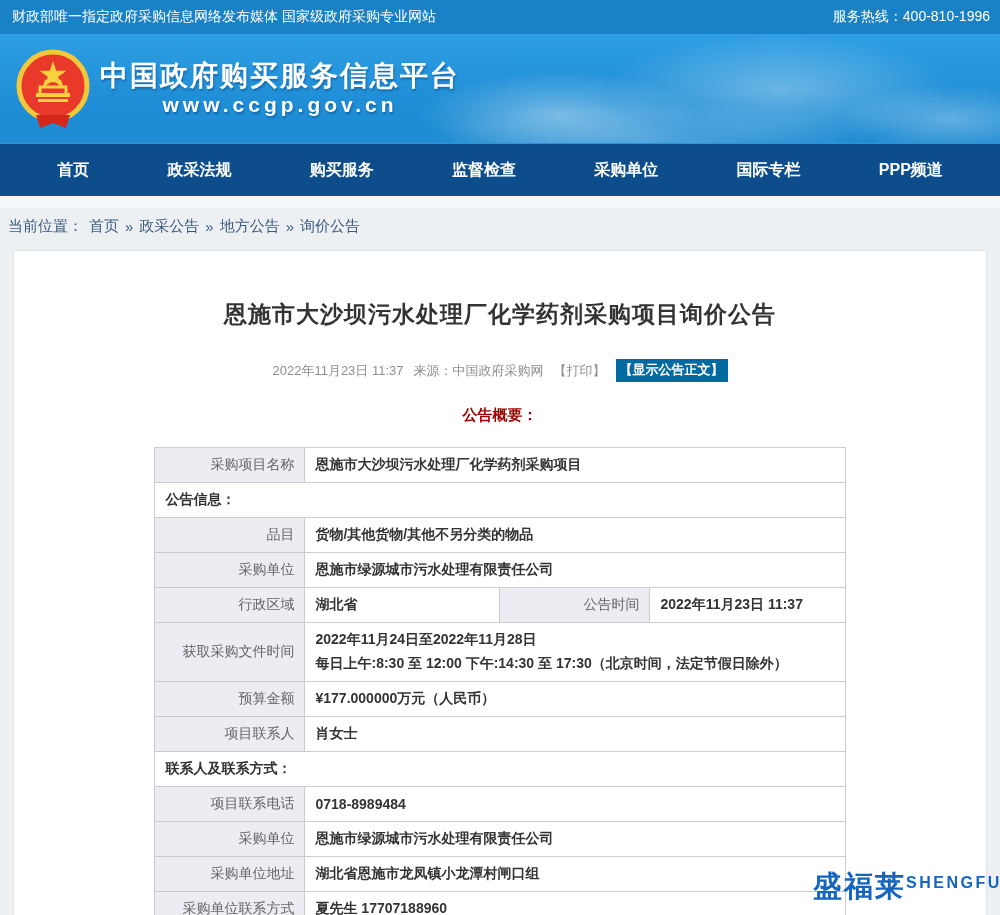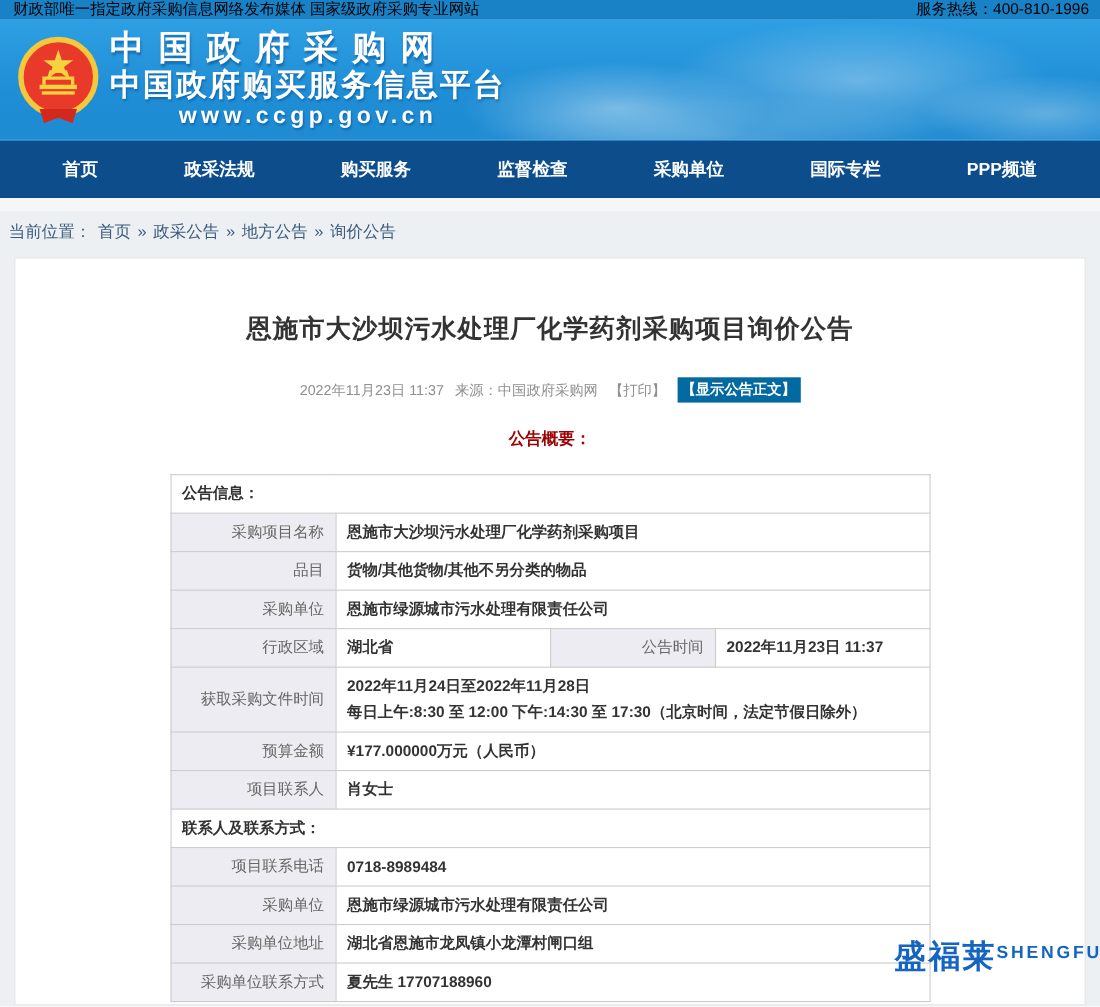--- a/index.html
+++ b/index.html
@@ -1,21 +1,21 @@
 <!DOCTYPE html>
 <html><head>
 <meta charset="utf-8">
 <style>
   * { margin:0; padding:0; box-sizing:border-box; }
   html,body { width:1000px; height:915px; overflow:hidden; }
   body { font-family:"Liberation Sans", sans-serif; background:#edf0f2; }
 
   
   .topbar {
-    height:18px; background:#1982c6; color:#000000;
+    height:34px; background:#1982c6; color:#ffffff;
     display:flex; justify-content:space-between; align-items:center;
     padding:0 10px 0 12px; font-size:14px;
   }
 
   
   .header {
     height:109px; position:relative; overflow:hidden;
     background-image:
       radial-gradient(ellipse 200px 60px at 560px 80px, rgba(255,255,255,.38), transparent 70%),
       radial-gradient(ellipse 240px 75px at 780px 55px, rgba(255,255,255,.33), transparent 72%),
@@ -104,21 +104,20 @@
     <svg class="emblem" viewBox="0 0 74 80">
       <circle cx="37" cy="37" r="34" fill="#e8392b" stroke="#f3c83b" stroke-width="5"></circle>
       <path d="M20 66 L54 66 L50 79 L37 74 L24 79 Z" fill="#d5281c"></path>
       <path d="M37 12 l3.2 9.8 h10.3 l-8.3 6 3.2 9.8 -8.4 -6 -8.4 6 3.2 -9.8 -8.3 -6 h10.3 Z" fill="#f7d23e"></path>
       <rect x="20" y="44" width="34" height="4" fill="#f7d23e"></rect>
       <path d="M24 44 L24 38 L50 38 L50 44" fill="none" stroke="#f7d23e" stroke-width="3"></path>
       <path d="M28 38 L30 32 L44 32 L46 38" fill="none" stroke="#f7d23e" stroke-width="2.5"></path>
       <rect x="22" y="50" width="30" height="3" fill="#f7d23e"></rect>
     </svg>
     <div class="logo-text">
-      <div class="logo-line1">中国政府采购网</div>
       <div class="logo-line2">中国政府购买服务信息平台</div>
       <div class="logo-line3">www.ccgp.gov.cn</div>
     </div>
   </div>
 </div>
 
 <div class="nav">
   <span class="nav-item">首页</span>
   <span class="nav-item">政采法规</span>
   <span class="nav-item">购买服务</span>
@@ -157,27 +156,27 @@
   <table class="info">
     <colgroup>
         <col class="c1">
         <col class="c2">
         <col class="c3">
         <col class="c4">
       </colgroup>
 
     <tbody>
         <tr>
+      <td class="label-cell">采购项目名称</td>
+      <td class="value-cell" colspan="3">恩施市大沙坝污水处理厂化学药剂采购项目</td>
+    </tr>
+
+    <tr>
           <td class="section-cell" colspan="4">公告信息：</td>
         </tr>
-
-    <tr>
-      <td class="label-cell">采购项目名称</td>
-      <td class="value-cell" colspan="3">恩施市大沙坝污水处理厂化学药剂采购项目</td>
-    </tr>
 
     <tr>
       <td class="label-cell">品目</td>
       <td class="value-cell" colspan="3">货物/其他货物/其他不另分类的物品</td>
     </tr>
 
     <tr>
       <td class="label-cell">采购单位</td>
       <td class="value-cell" colspan="3">恩施市绿源城市污水处理有限责任公司</td>
     </tr>

